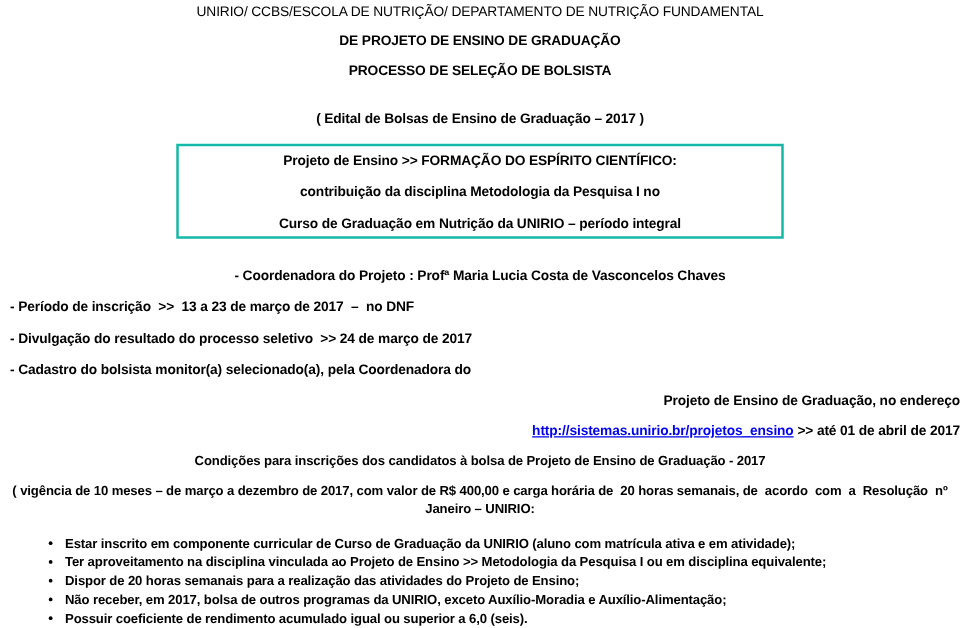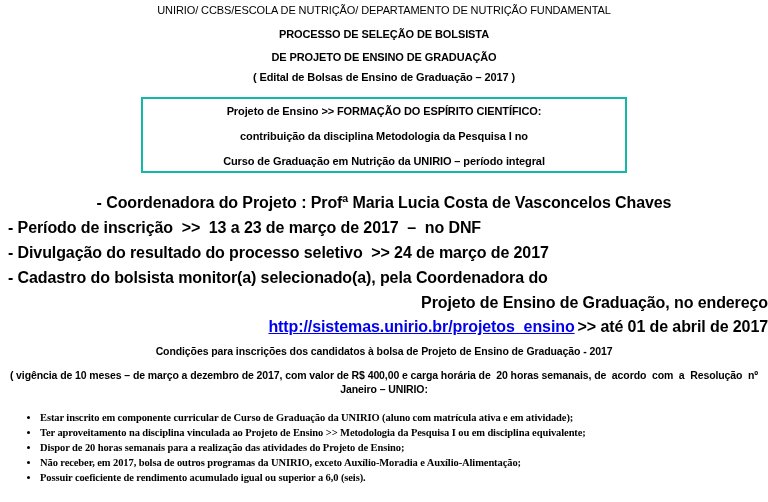--- a/index.html
+++ b/index.html
@@ -9,26 +9,26 @@
     background: #ffffff;
     color: #000000;
     font-family: "Liberation Sans", sans-serif;
     overflow: hidden;
   }
   .doc { padding-top: 4px; }
   .center { text-align: center; }
   .bold { font-weight: bold; }
   .pre { white-space: pre-wrap; }
   .t11 { font-size: 11px; line-height: 12px; letter-spacing: -0.1px; }
-  .t115 { font-size: 16px; line-height: 12px; letter-spacing: -0.1px; }
+  .t115 { font-size: 11px; line-height: 12px; letter-spacing: -0.1px; }
   .t105 { font-size: 10.5px; letter-spacing: -0.1px; }
 
   .title-gap1 { margin-top: 12px; }
   .title-gap2 { margin-top: 11px; }
-  .title-gap3 { margin-top: 8px; }
+  .title-gap3 { margin-top: 26px; }
 
   .project-box {
     width: 482px;
     height: 66px;
     margin: 14px auto 0 auto;
     border: 2px solid #14b8a6;
     padding-top: 6px;
   }
   .project-box .boxline { margin-bottom: 13px; }
 
@@ -42,39 +42,38 @@
     font-weight: bold;
     cursor: pointer;
   }
   .after-link { margin-left: 3px; font-weight: bold; }
 
   .cond-heading { margin-top: 12px; }
   .intro { margin-top: 12px; }
   .intro div { line-height: 13.5px; }
 
   ul.bullets {
-    margin: 14px 0 0 0;
+    margin: 14px 0 0 12px;
     list-style: disc outside;
-    font-family: Liberation Serif, serif;
   }
   ul.bullets li {
     line-height: 15px;
     font-weight: bold;
   }
 </style>
 </head>
 <body>
 
 <div class="doc">
 
   <div class="center t11">UNIRIO/ CCBS/ESCOLA DE NUTRIÇÃO/ DEPARTAMENTO DE NUTRIÇÃO FUNDAMENTAL</div>
 
+  <div class="center t11 bold title-gap2">DE PROJETO DE ENSINO DE GRADUAÇÃO</div>
+
   <div class="center t11 bold title-gap1">PROCESSO DE SELEÇÃO DE BOLSISTA</div>
-
-  <div class="center t11 bold title-gap2">DE PROJETO DE ENSINO DE GRADUAÇÃO</div>
 
   <div class="center t11 bold title-gap3">( Edital de Bolsas de Ensino de Graduação – 2017 )</div>
 
   <div class="project-box">
     <div class="center t11 bold boxline">Projeto de Ensino &gt;&gt; FORMAÇÃO DO ESPÍRITO CIENTÍFICO:</div>
     <div class="center t11 bold boxline">contribuição da disciplina Metodologia da Pesquisa I no</div>
     <div class="center t11 bold boxline">Curso de Graduação em Nutrição da UNIRIO – período integral</div>
   </div>
 
   <div class="center t115 bold coord-row">- Coordenadora do Projeto : Profª Maria Lucia Costa de Vasconcelos Chaves</div>

